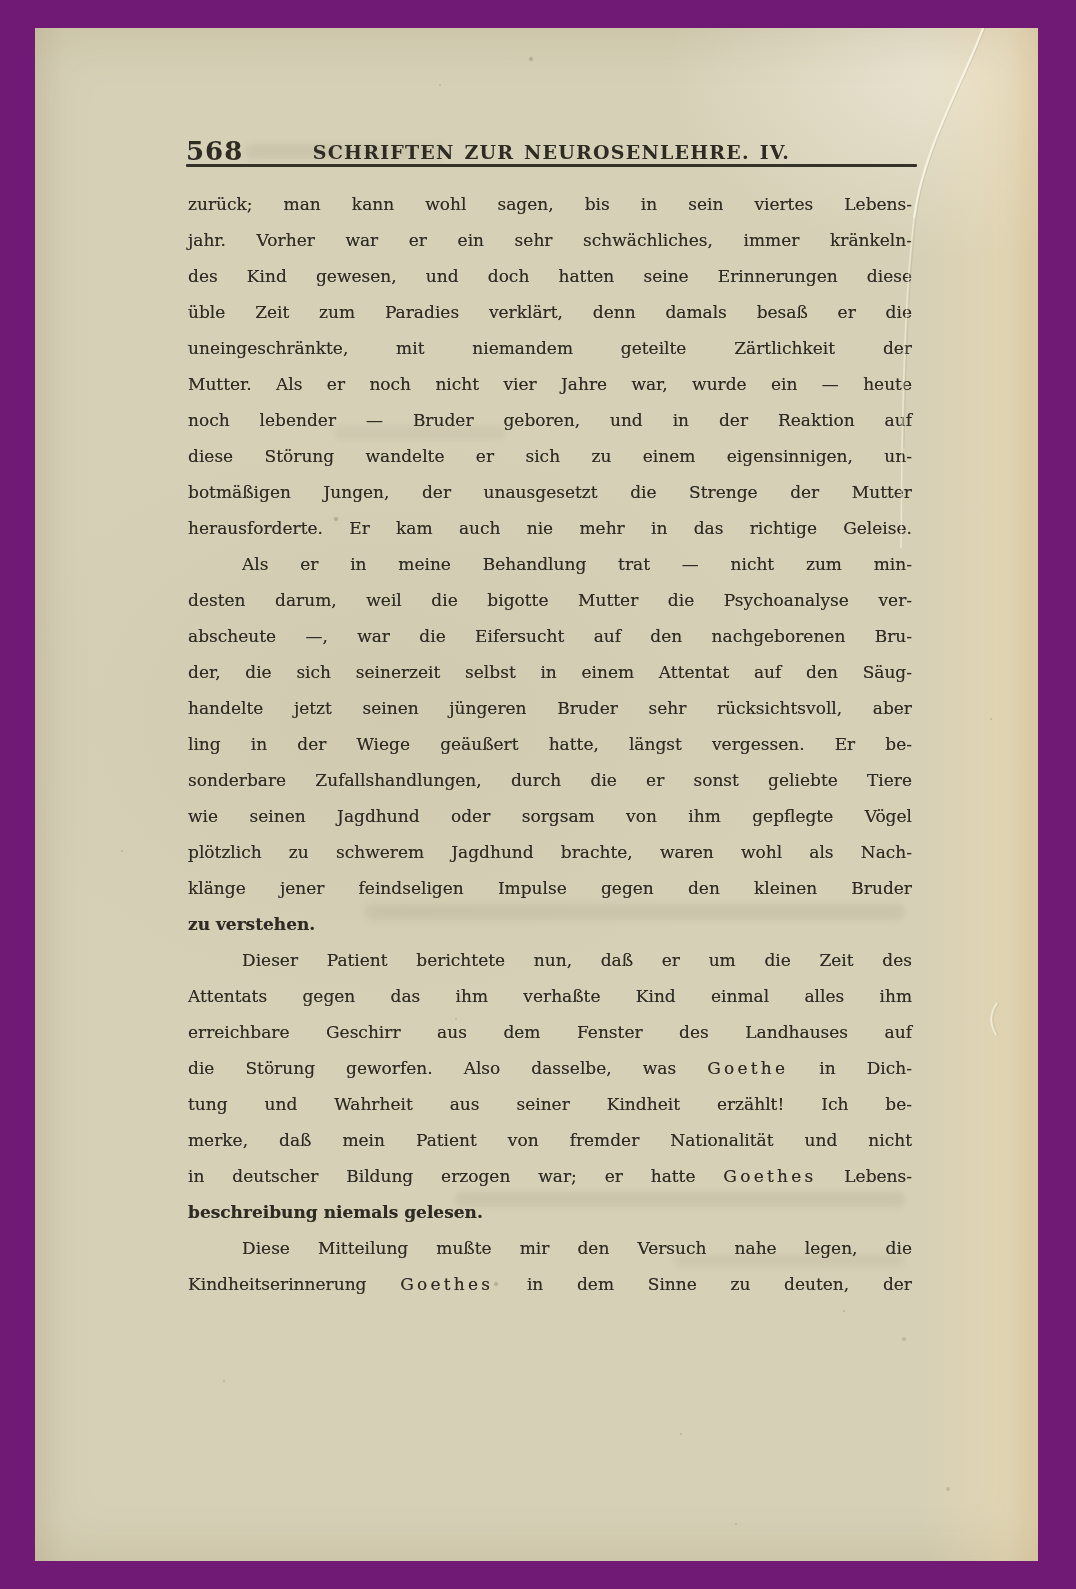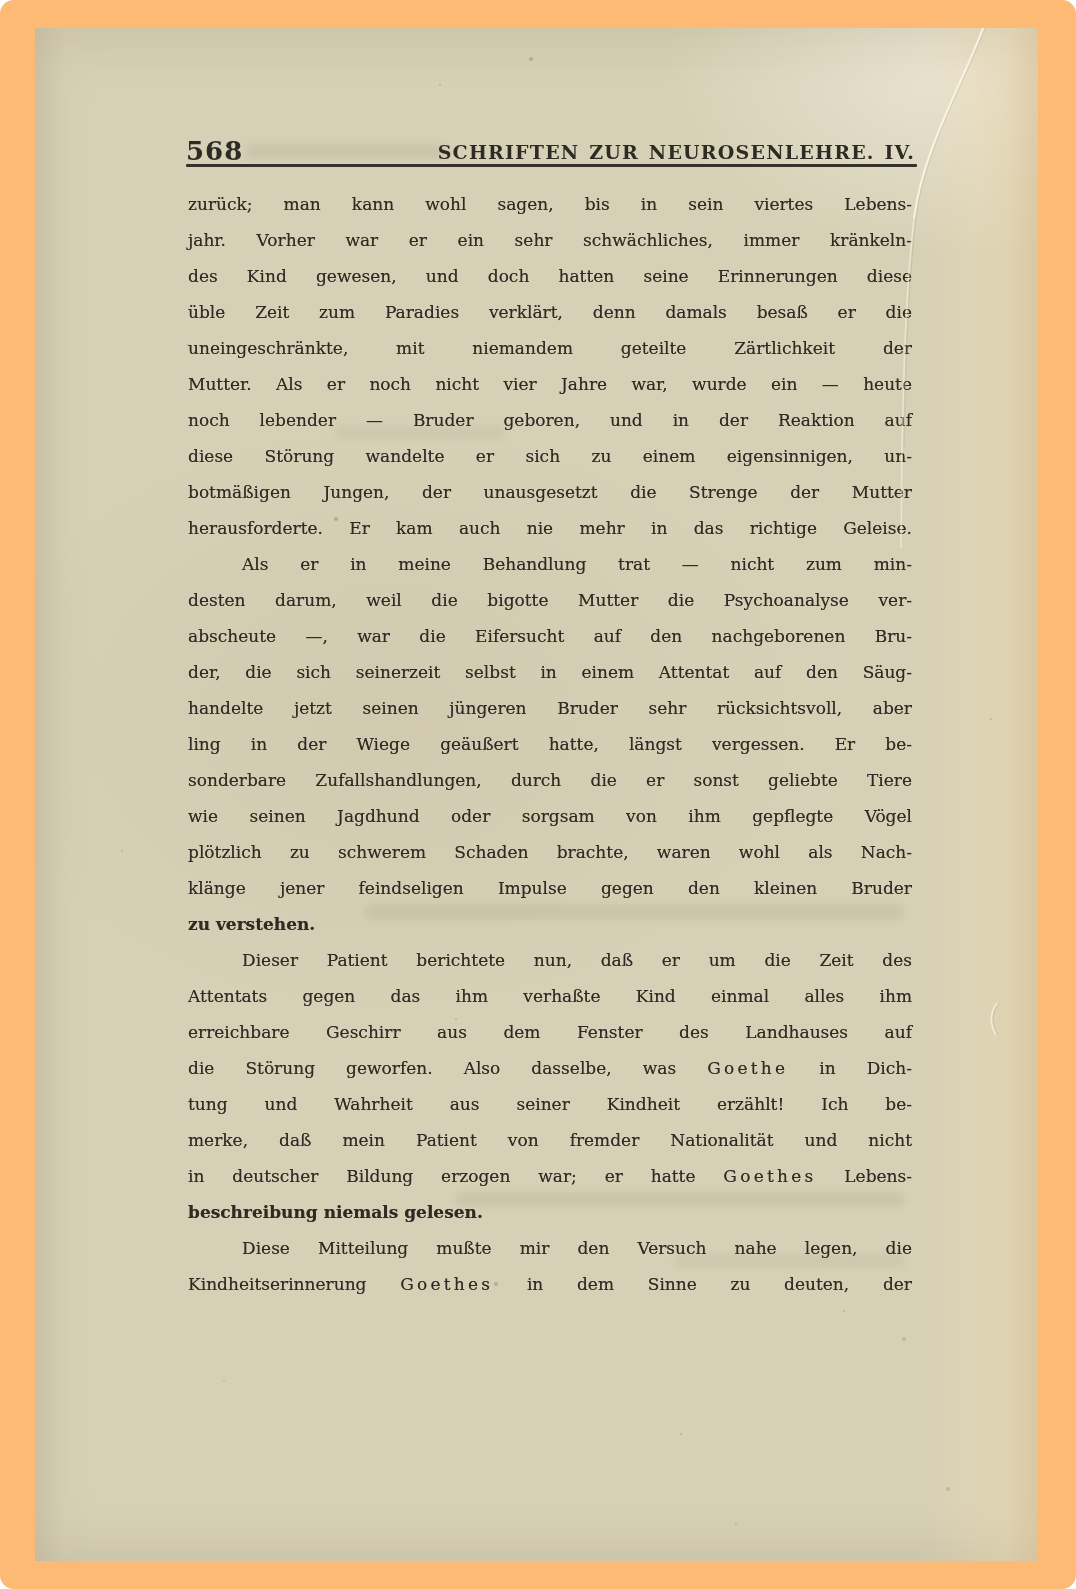--- a/index.html
+++ b/index.html
@@ -8,22 +8,21 @@
     width: 1076px;
     height: 1589px;
     background: #ffffff;
     overflow: hidden;
     font-family: "DejaVu Serif", "Liberation Serif", serif;
   }
   .scan-wrap {
     position: relative;
     width: 1076px;
     height: 1589px;
-    background: #fdba74;
-    border-radius: 14px;
+    background: #701a75;
   }
   
   .paper {
     position: absolute;
     left: 35px;
     top: 28px;
     width: 1003px;
     height: 1533px;
     background-color: #d6d0b6;
     background-image:
@@ -49,21 +48,21 @@
     font-size: 26px;
     font-weight: 700;
     letter-spacing: 1px;
     line-height: 1;
   }
   .running-head {
     position: absolute;
     left: 2px;
     right: 0;
     bottom: 2px;
-    text-align: right;
+    text-align: center;
     font-size: 19px;
     font-weight: 700;
     letter-spacing: 1.2px;
     line-height: 1;
     word-spacing: 2px;
   }
   .header-rule {
     position: absolute;
     left: 151px;
     top: 136px;
@@ -177,21 +176,21 @@
         <div class="line"><span>botmäßigen Jungen, der unausgesetzt die Strenge der Mutter</span></div>
         <div class="line"><span>herausforderte. Er kam auch nie mehr in das richtige Geleise.</span></div>
         <div class="line indent"><span>Als er in meine Behandlung trat — nicht zum min-</span></div>
         <div class="line"><span>desten darum, weil die bigotte Mutter die Psychoanalyse ver-</span></div>
         <div class="line"><span>abscheute —, war die Eifersucht auf den nachgeborenen Bru-</span></div>
         <div class="line"><span>der, die sich seinerzeit selbst in einem Attentat auf den Säug-</span></div>
         <div class="line"><span>handelte jetzt seinen jüngeren Bruder sehr rücksichtsvoll, aber</span></div>
         <div class="line"><span>ling in der Wiege geäußert hatte, längst vergessen. Er be-</span></div>
         <div class="line"><span>sonderbare Zufallshandlungen, durch die er sonst geliebte Tiere</span></div>
         <div class="line"><span>wie seinen Jagdhund oder sorgsam von ihm gepflegte Vögel</span></div>
-        <div class="line"><span>plötzlich zu schwerem Schaden brachte, waren wohl als Nach-</span></div>
+        <div class="line"><span>plötzlich zu schwerem Jagdhund brachte, waren wohl als Nach-</span></div>
         <div class="line"><span>klänge jener feindseligen Impulse gegen den kleinen Bruder</span></div>
         <div class="line short"><span>zu verstehen.</span></div>
         <div class="line indent"><span>Dieser Patient berichtete nun, daß er um die Zeit des</span></div>
         <div class="line"><span>Attentats gegen das ihm verhaßte Kind einmal alles ihm</span></div>
         <div class="line"><span>erreichbare Geschirr aus dem Fenster des Landhauses auf</span></div>
         <div class="line"><span>die Störung geworfen. Also dasselbe, was </span><span class="sperr">Goethe</span><span> in Dich-</span></div>
         <div class="line"><span>tung und Wahrheit aus seiner Kindheit erzählt! Ich be-</span></div>
         <div class="line"><span>merke, daß mein Patient von fremder Nationalität und nicht</span></div>
         <div class="line"><span>in deutscher Bildung erzogen war; er hatte </span><span class="sperr">Goethes</span><span> Lebens-</span></div>
         <div class="line short"><span>beschreibung niemals gelesen.</span></div>

